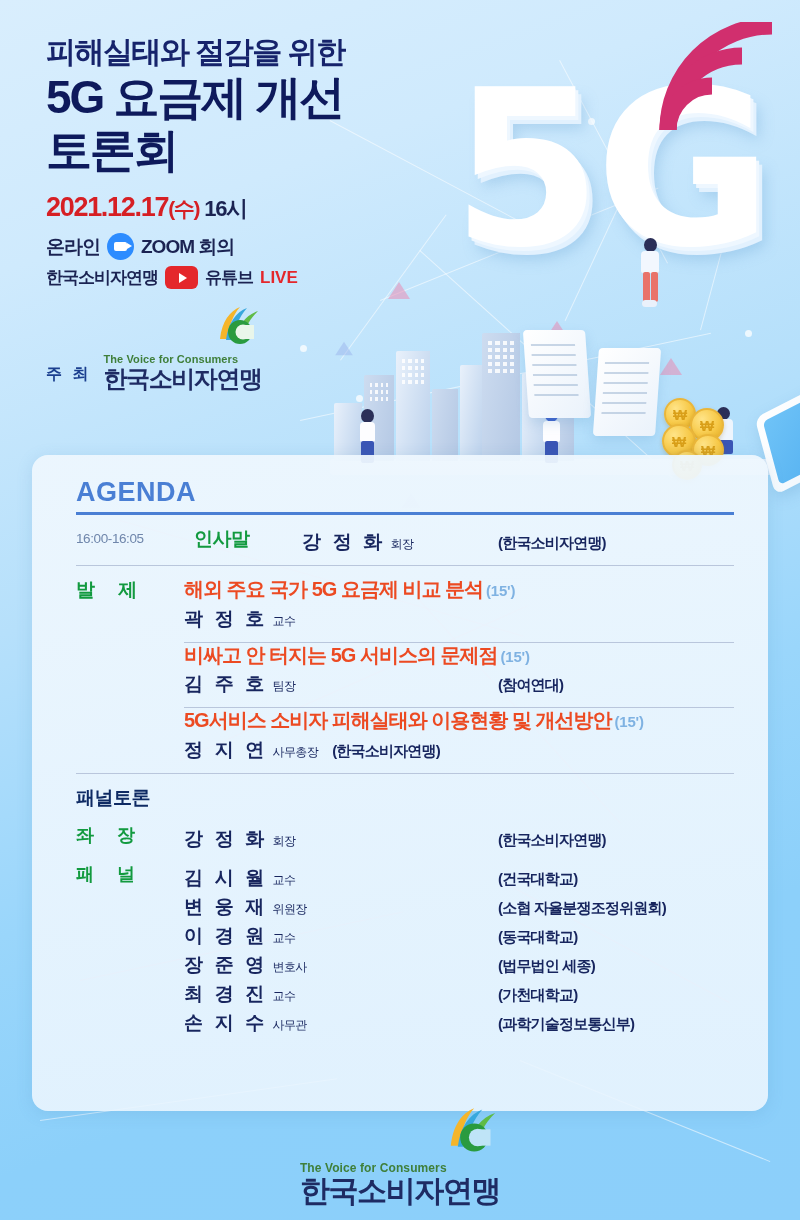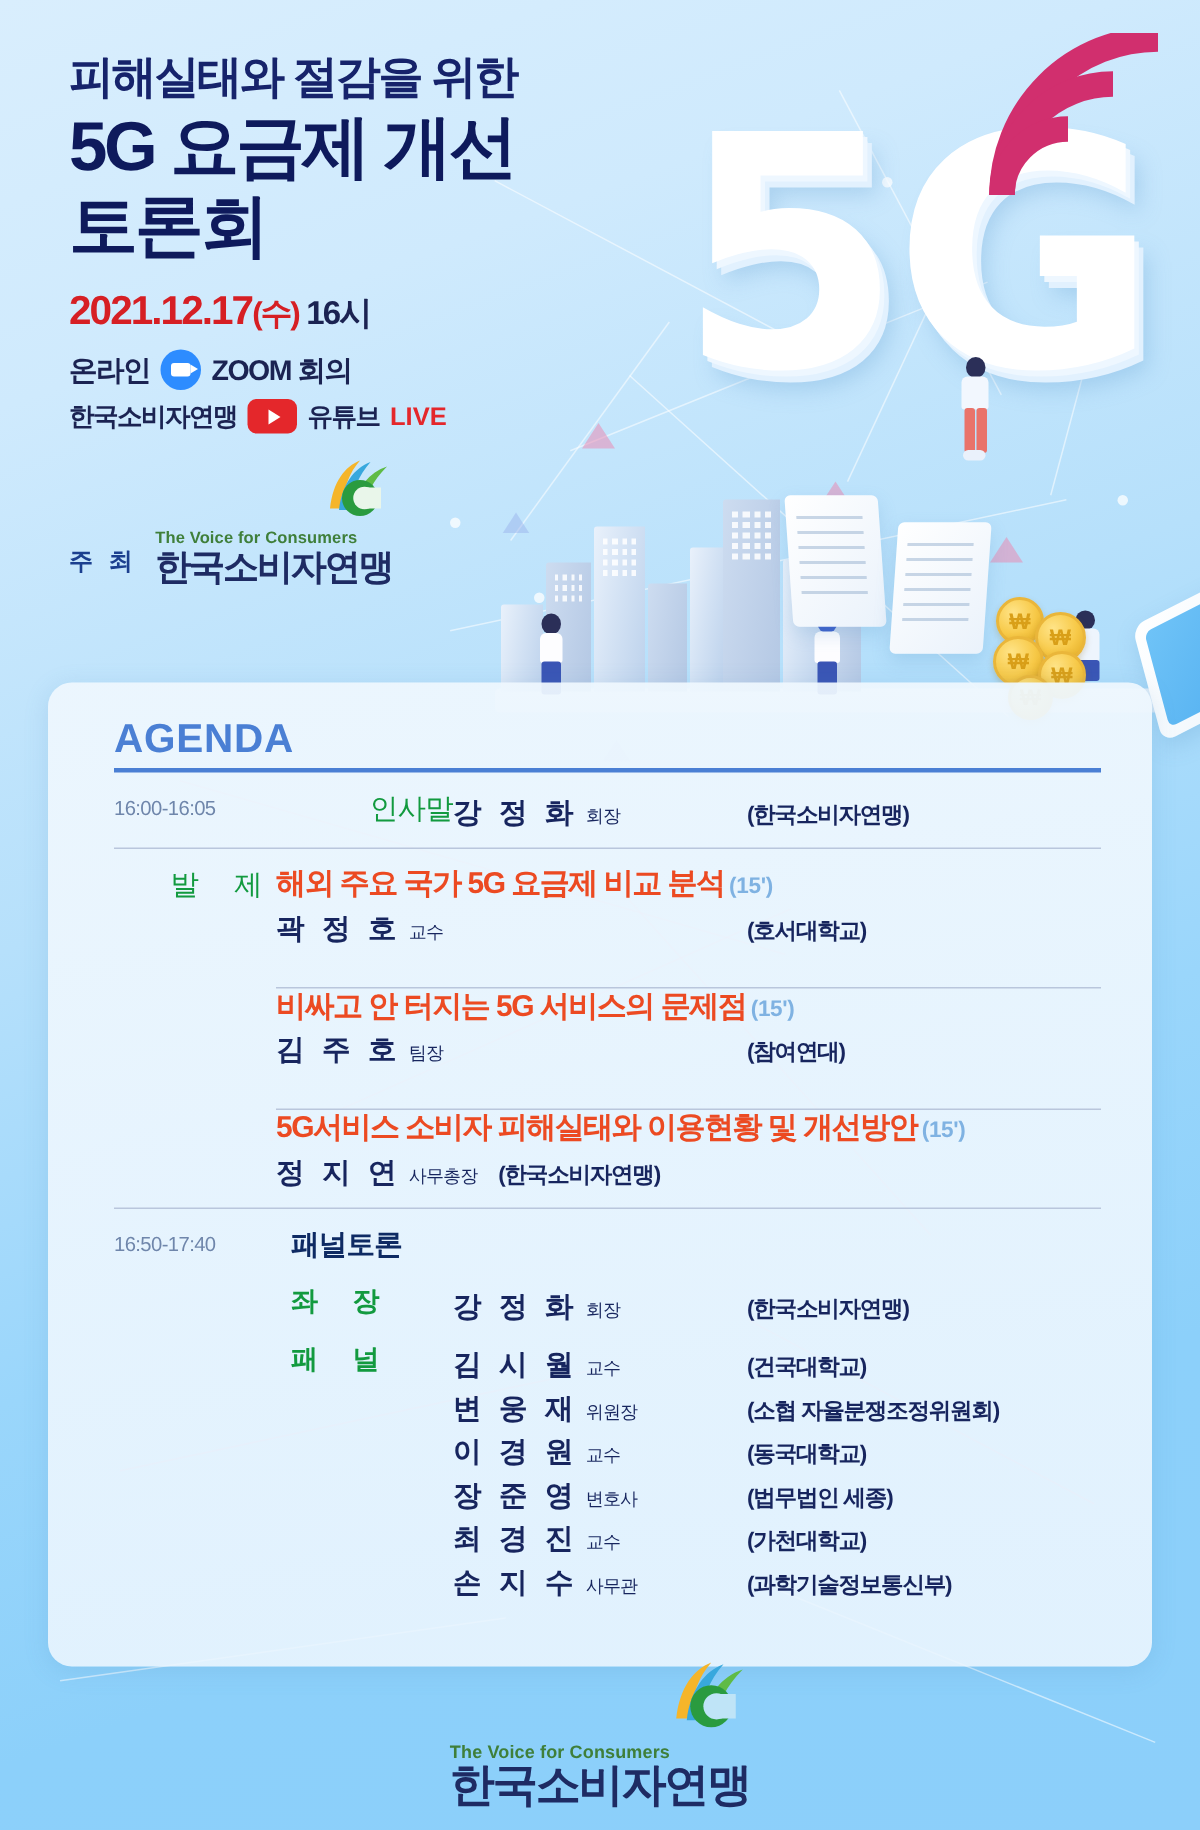--- a/index.html
+++ b/index.html
@@ -208,22 +208,22 @@
     height:3px; background:#4a7fd4; margin-top:4px; margin-bottom:0;
   }
 
   .row { display:flex; padding:11px 0 10px; }
   .row + .row { border-top:1px solid #b9c6dc; }
   .col-time {
     flex:0 0 118px; font-size:13.5px; color:#6f86ab;
     letter-spacing:-.4px; padding-top:5px;
   }
   .col-kind {
-    flex:0 0 108px; font-size:19px; font-weight:400;
-    color:#129a3f; letter-spacing:-.5px;text-align:right;
+    flex:0 0 108px; font-size:19px; font-weight:700;
+    color:#129a3f; letter-spacing:-.5px;
   }
   .col-kind.spaced { letter-spacing:9px; }
   .col-body { flex:1 1 auto; }
 
   .person-line {
     display:flex; align-items:baseline; margin-top:3px; white-space:nowrap;
   }
   .p-name {
     font-size:19px; font-weight:700; color:#17255e;
     letter-spacing:3.2px; margin-right:5px;
@@ -240,21 +240,21 @@
 
   .talk {
     font-size:20px; font-weight:700; color:#ec4a22;
     letter-spacing:-1px; line-height:1.28;
   }
   .talk .dur {
     font-size:15px; font-weight:600; color:#7fb2e2;
     letter-spacing:-.2px; margin-left:3px;
   }
   .talk-block + .talk-block {
-    border-top:1px solid #b9c6dc; margin-top:26px; 
+    border-top:1px solid #b9c6dc; margin-top:10px; 
   }
 
   
   .sub-row { display:flex; margin-top:5px; }
   .sub-kind {
     flex:0 0 108px; font-size:18px; font-weight:700;
     color:#129a3f; letter-spacing:9px;
   }
   .sub-body { flex:1 1 auto; }
   .panel-head {
@@ -508,21 +508,20 @@
       <div class="col-kind spaced">발  제</div>
       <div class="col-body">
 
         <div class="talk-block">
           <div class="talk">
             <span>해외 주요 국가 5G 요금제 비교 분석</span><span class="dur">(15')</span>
           </div>
           <div class="person-line">
             <span class="p-name">곽 정 호</span>
             <span class="p-role">교수</span>
-            <span class="p-org org-pad">(호서대학교)</span>
           </div>
         </div>
 
         <div class="talk-block">
           <div class="talk">
             <span>비싸고 안 터지는 5G 서비스의 문제점</span><span class="dur">(15')</span>
           </div>
           <div class="person-line">
             <span class="p-name">김 주 호</span>
             <span class="p-role">팀장</span>
@@ -538,21 +537,20 @@
             <span class="p-name">정 지 연</span>
             <span class="p-role">사무총장</span>
             <span class="p-org" style="margin-left:14px;">(한국소비자연맹)</span>
           </div>
         </div>
 
       </div>
     </div>
 
     <div class="row">
-      <div class="col-time">16:50-17:40</div>
       <div class="col-body" style="padding-left:0;">
 
         <div class="panel-head">패널토론</div>
 
         <div class="sub-row" style="margin-top:12px;">
           <div class="sub-kind">좌  장</div>
           <div class="sub-body">
             <div class="person-line">
               <span class="p-name">강 정 화</span>
               <span class="p-role">회장</span>

